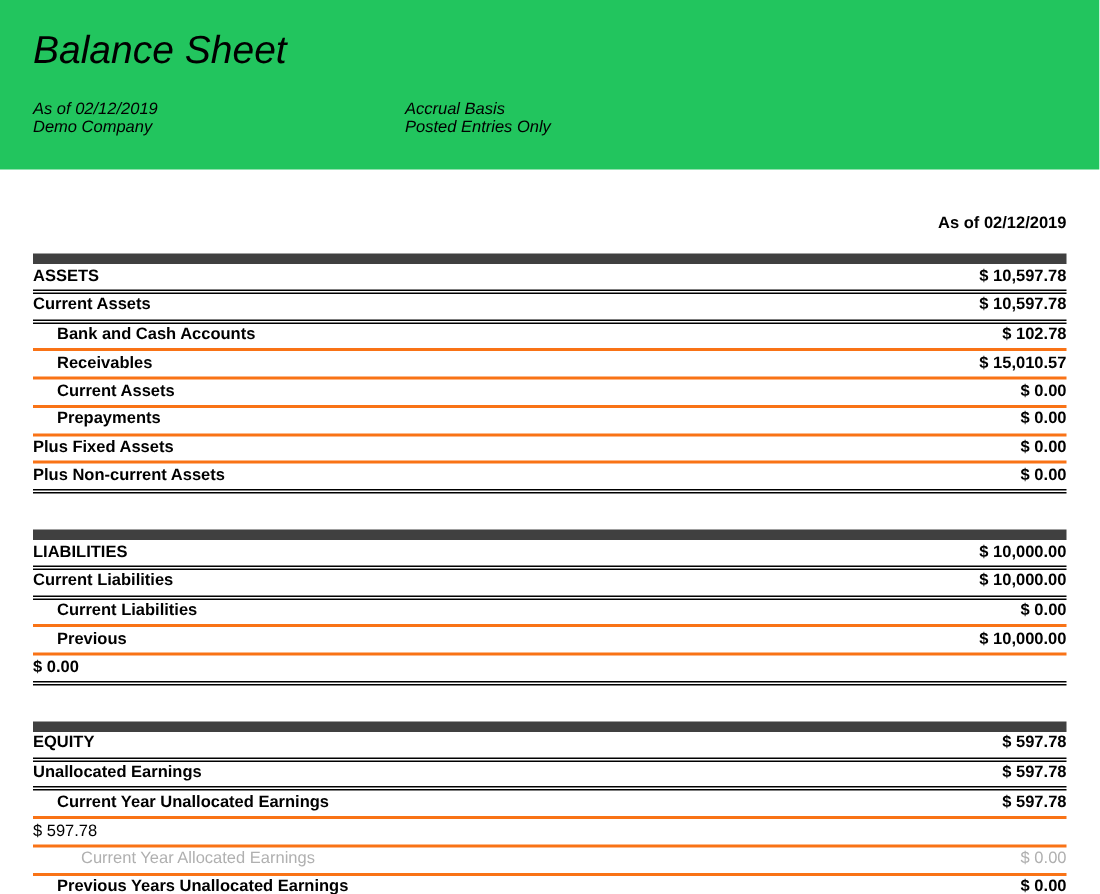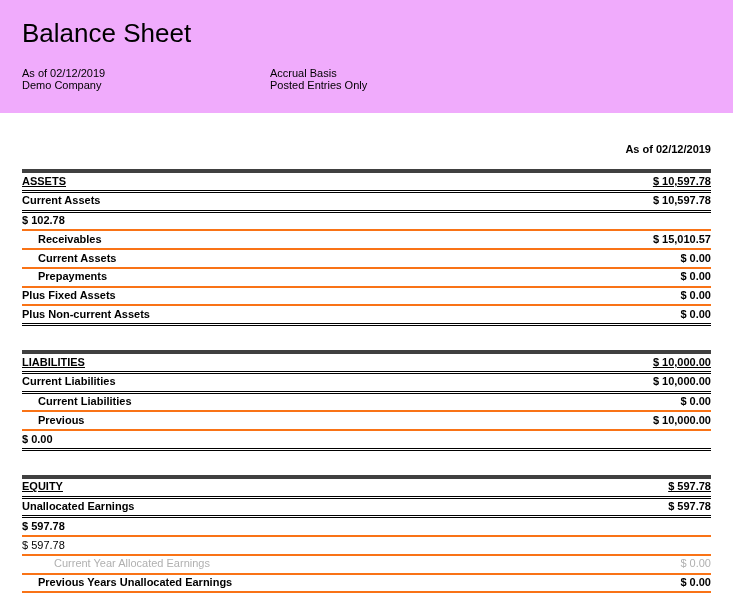--- a/index.html
+++ b/index.html
@@ -4,22 +4,23 @@
 <style>
   * { box-sizing: border-box; margin: 0; padding: 0; }
   body {
     font-family: Arial, Helvetica, sans-serif;
     background: #fff;
     width: 733px;
     font-size: 11px;
     color: #000;
   }
   .header {
-    background: #f0abfc;
+    background: #22c55e;
     padding: 18px 22px 22px 22px;
+    font-style: italic;
   }
   .header h1 {
     font-size: 26px;
     font-weight: 400;
     margin-bottom: 18px;
   }
   .header-meta {
     display: flex;
     font-size: 11px;
   }
@@ -37,21 +38,21 @@
   .section {
     margin-bottom: 24px;
   }
   .row {
     display: flex;
     justify-content: space-between;
     border-top: 2px solid #f97316;
     padding: 1.5px 0;
     line-height: 1.25;
   }
-  .row.first { border-top: 4px solid #404040; text-decoration: underline; }
+  .row.first { border-top: 7px solid #404040; }
   .row.double { border-top: 3px double #000; }
   .row.double-bottom { border-bottom: 3px double #000; }
   .label { white-space: nowrap; }
   .value { white-space: nowrap; text-align: right; }
   .b { font-weight: 700; }
   .ind1 { padding-left: 16px; }
   .ind2 { padding-left: 32px; }
   .dim { color: #b0b0b0; }
   .dim .value { color: #b0b0b0; }
 </style>
@@ -79,20 +80,21 @@
   <div class="section">
     <div class="row first b">
       <span class="label">ASSETS</span>
       <span class="value">$ 10,597.78</span>
     </div>
     <div class="row double b">
       <span class="label">Current Assets</span>
       <span class="value">$ 10,597.78</span>
     </div>
     <div class="row double b">
+      <span class="label ind1">Bank and Cash Accounts</span>
       <span class="value">$ 102.78</span>
     </div>
     <div class="row b">
       <span class="label ind1">Receivables</span>
       <span class="value">$ 15,010.57</span>
     </div>
     <div class="row b">
       <span class="label ind1">Current Assets</span>
       <span class="value">$ 0.00</span>
     </div>
@@ -135,20 +137,21 @@
   <div class="section">
     <div class="row first b">
       <span class="label">EQUITY</span>
       <span class="value">$ 597.78</span>
     </div>
     <div class="row double b">
       <span class="label">Unallocated Earnings</span>
       <span class="value">$ 597.78</span>
     </div>
     <div class="row double b">
+      <span class="label ind1">Current Year Unallocated Earnings</span>
       <span class="value">$ 597.78</span>
     </div>
     <div class="row">
       <span class="value">$ 597.78</span>
     </div>
     <div class="row dim">
       <span class="label ind2">Current Year Allocated Earnings</span>
       <span class="value">$ 0.00</span>
     </div>
     <div class="row b">

